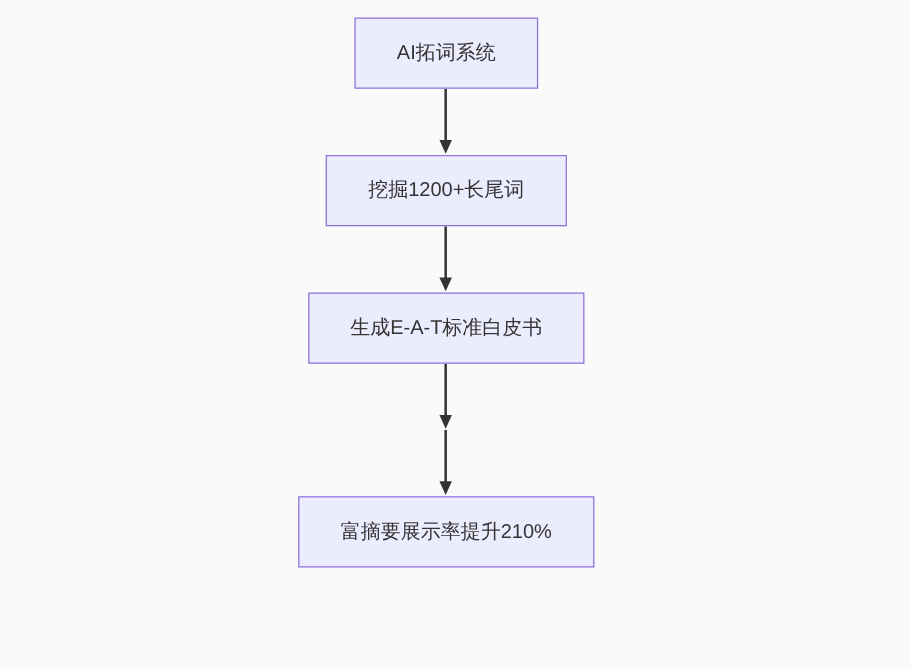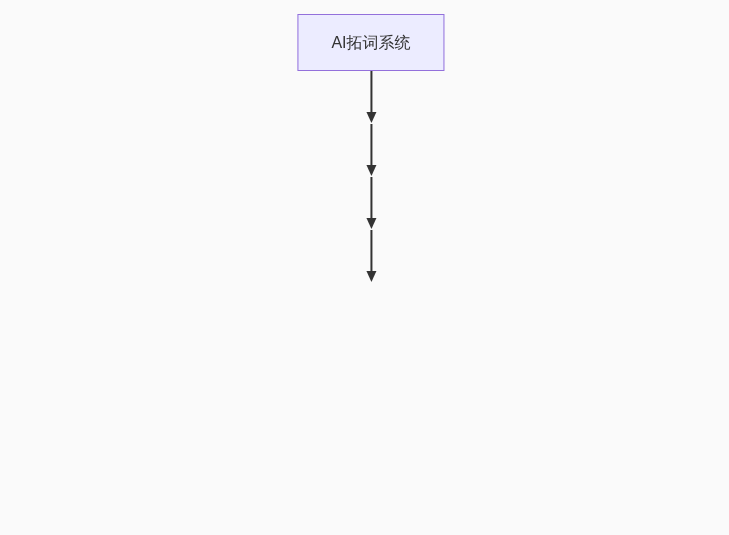--- a/index.html
+++ b/index.html
@@ -9,21 +9,21 @@
   body {
     width: 729px;
     height: 535px;
     background: #fafafa;
     overflow: hidden;
     position: relative;
     font-family: "Liberation Sans", "DejaVu Sans", sans-serif;
   }
   .flowchart {
     position: absolute;
-    left: 371px;
+    left: 357px;
     top: 14px;
     transform: translateX(-50%);
     display: flex;
     flex-direction: column;
     align-items: center;
   }
   .node {
     background: #ececff;
     border: 1px solid #9370db;
     box-sizing: border-box;
@@ -51,32 +51,41 @@
 
   <div class="node">
     <span class="node-label">AI拓词系统</span>
   </div>
 
   <svg class="connector" width="14" height="53" viewBox="0 0 14 53">
     <line x1="7" y1="0" x2="7" y2="43" stroke-width="2" stroke="#333333"></line>
     <polygon points="2,41 12,41 7,52" fill="#333333"></polygon>
   </svg>
 
+  <div class="node">
+    <span class="node-label">挖掘1200+长尾词</span>
+  </div>
+
+  <svg class="connector" width="14" height="53" viewBox="0 0 14 53">
+    <line x1="7" y1="0" x2="7" y2="43" stroke-width="2" stroke="#333333"></line>
+    <polygon points="2,41 12,41 7,52" fill="#333333"></polygon>
+  </svg>
+
+  <div class="node">
+    <span class="node-label">生成E-A-T标准白皮书</span>
+  </div>
 
   <svg class="connector" width="14" height="53" viewBox="0 0 14 53">
     <line x1="7" y1="0" x2="7" y2="43" stroke-width="2" stroke="#333333"></line>
     <polygon points="2,41 12,41 7,52" fill="#333333"></polygon>
   </svg>
 
 
   <svg class="connector" width="14" height="53" viewBox="0 0 14 53">
     <line x1="7" y1="0" x2="7" y2="43" stroke-width="2" stroke="#333333"></line>
     <polygon points="2,41 12,41 7,52" fill="#333333"></polygon>
   </svg>
 
-
-  <svg class="connector" width="14" height="53" viewBox="0 0 14 53">
-    <line x1="7" y1="0" x2="7" y2="43" stroke-width="2" stroke="#333333"></line>
-    <polygon points="2,41 12,41 7,52" fill="#333333"></polygon>
-  </svg>
-
+  <div class="node">
+    <span class="node-label">富摘要展示率提升210%</span>
+  </div>
 
 </div>
 
 </body></html>

